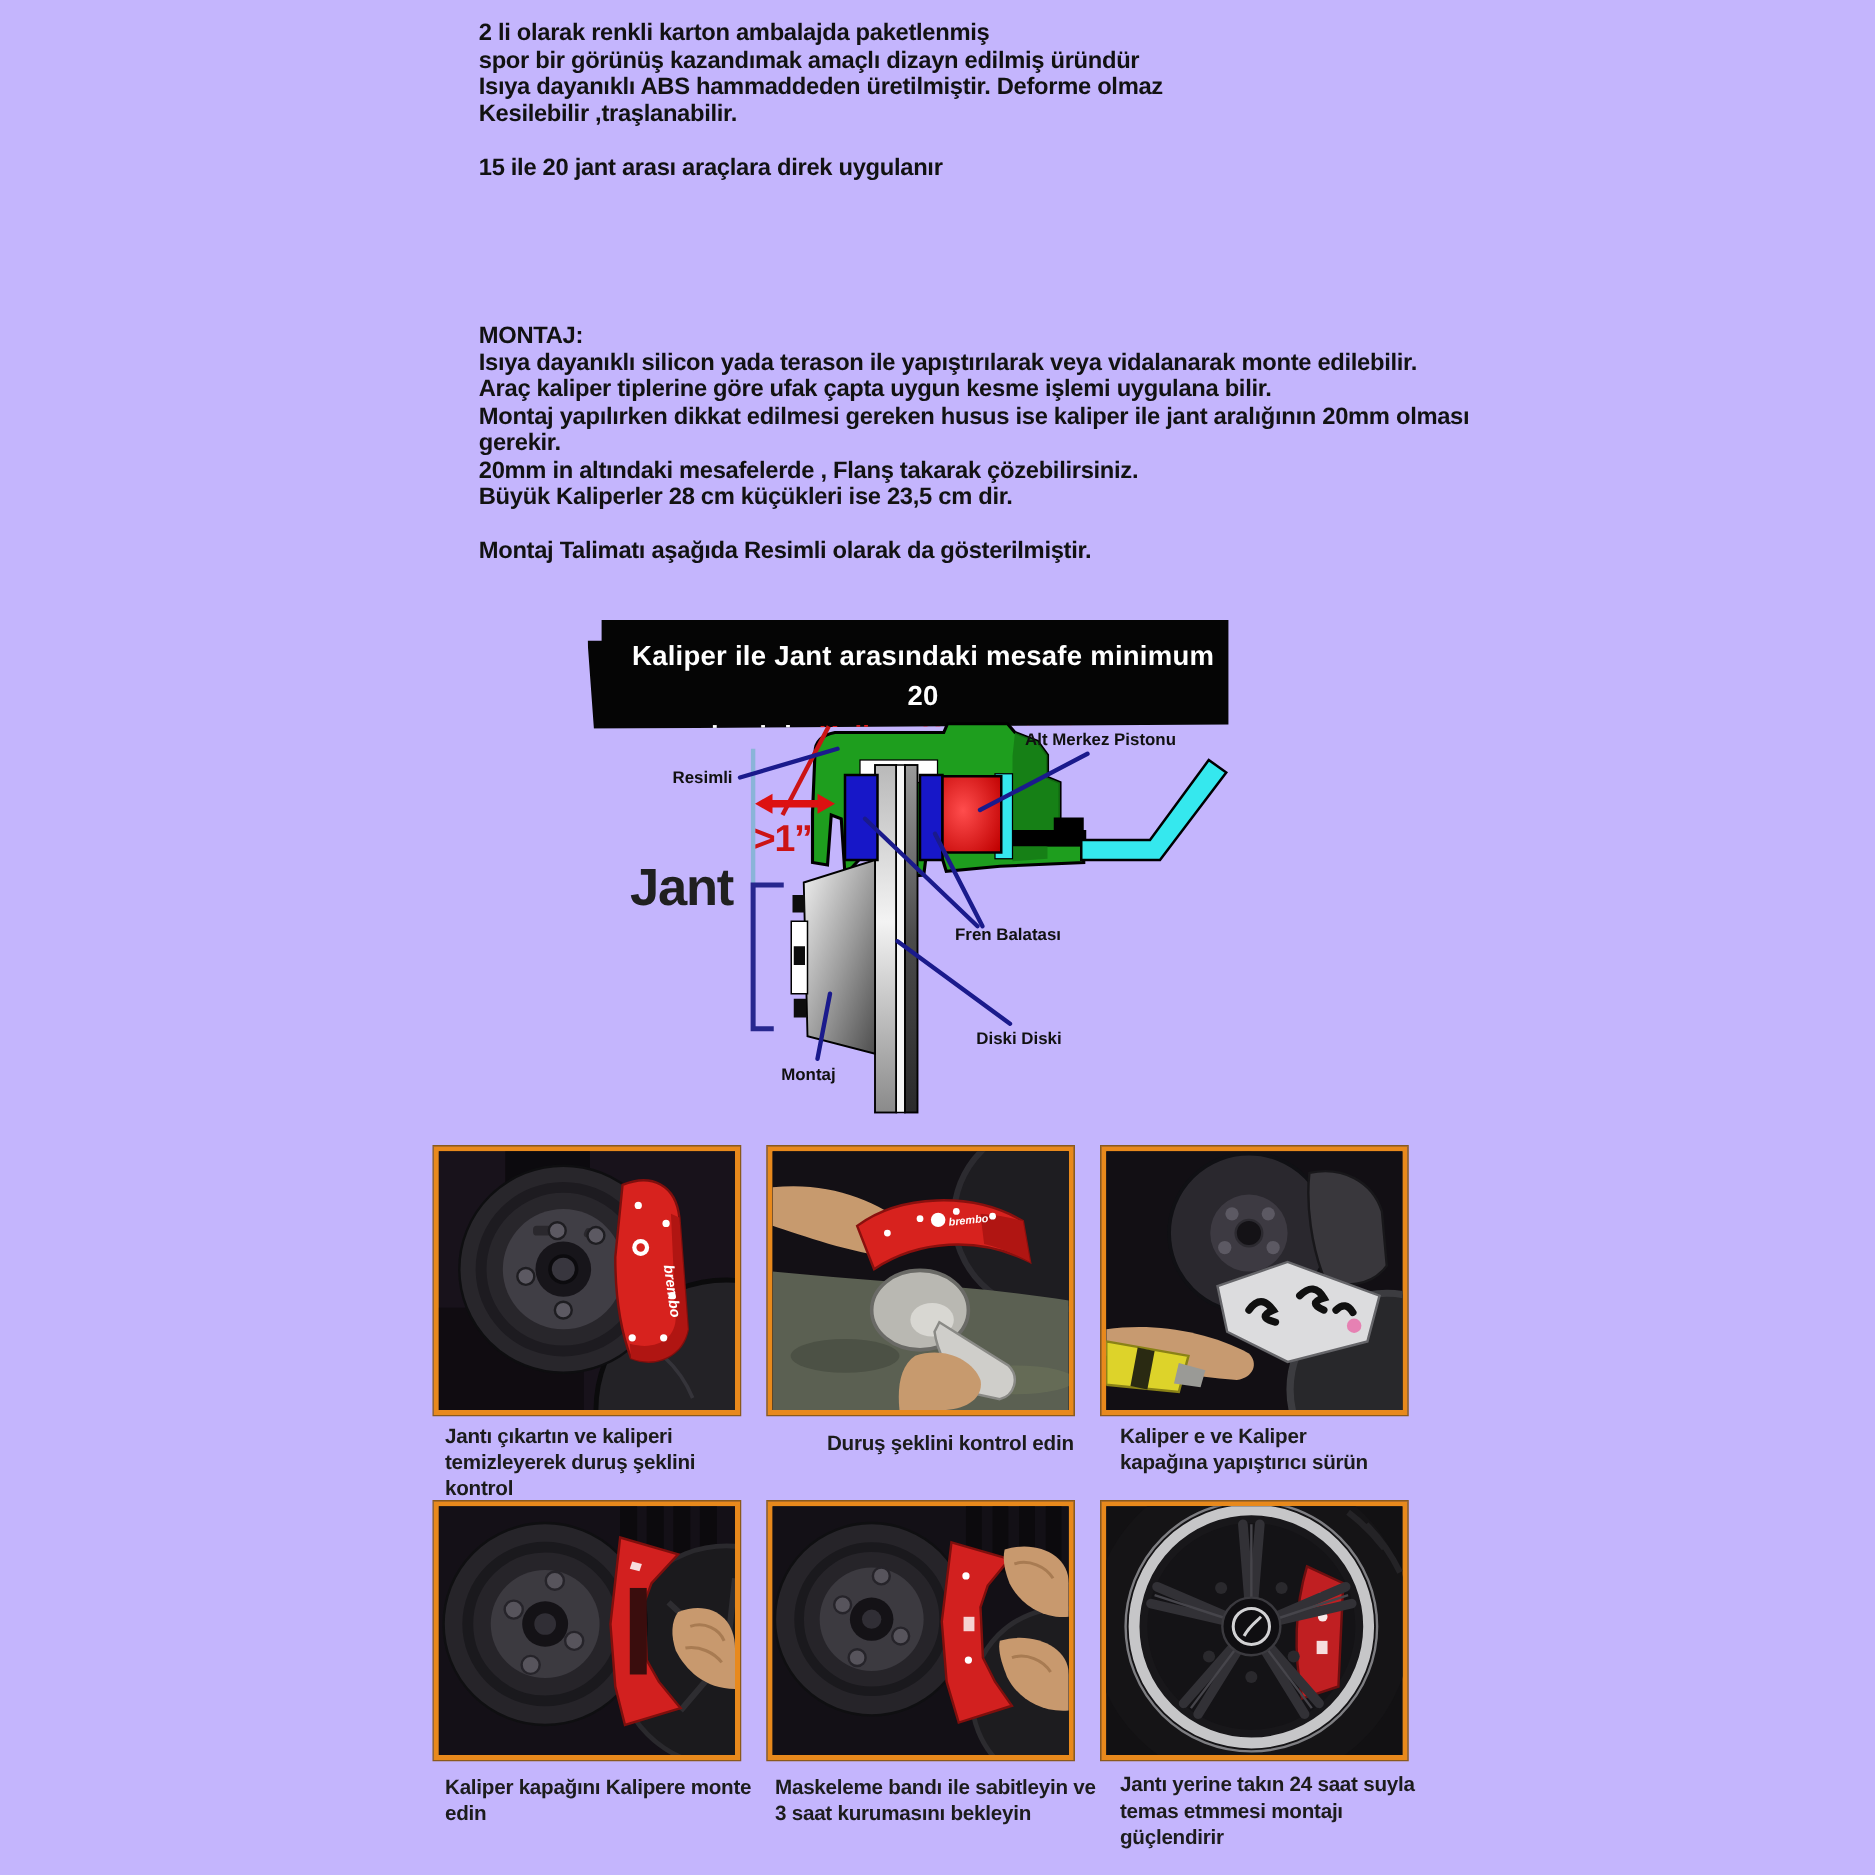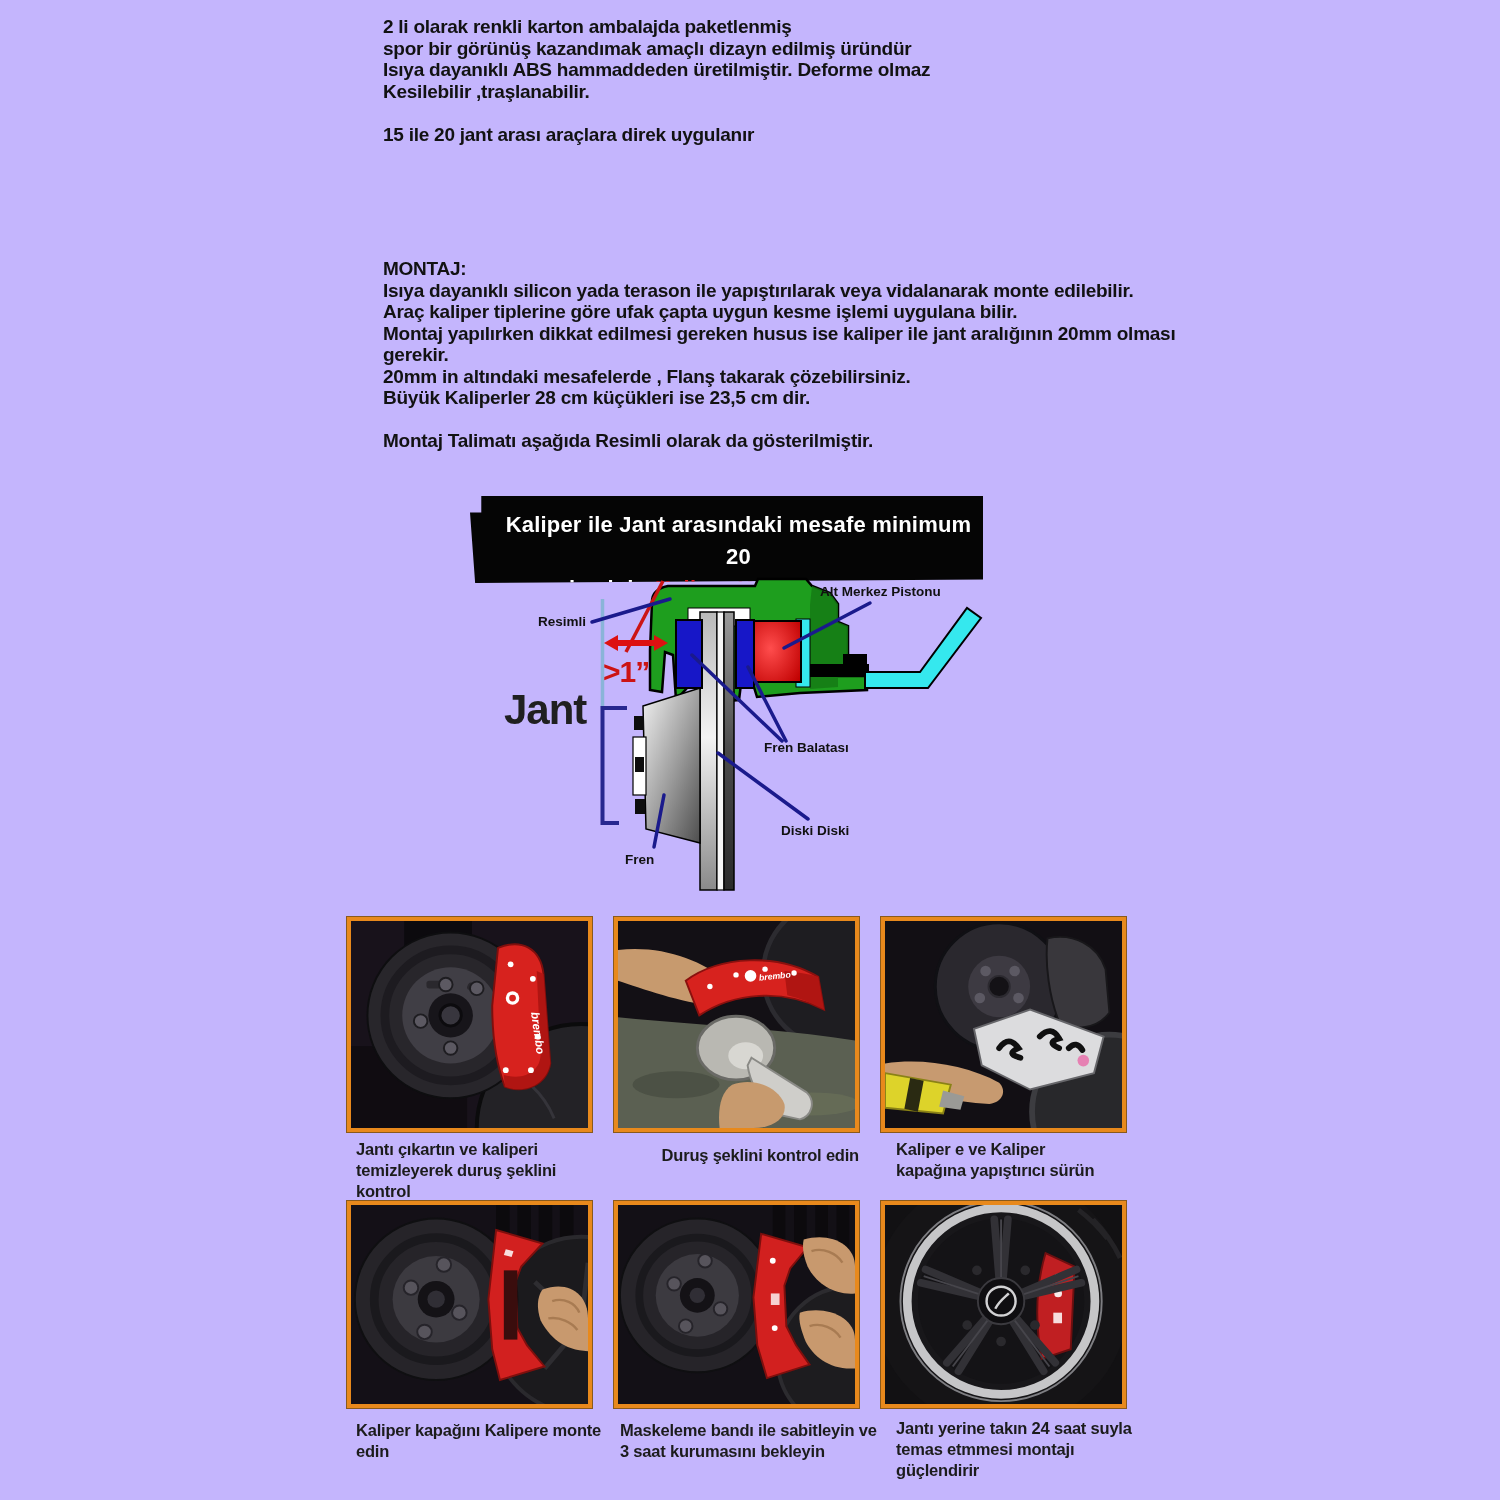--- a/index.html
+++ b/index.html
@@ -120,21 +120,21 @@
     <line x1="288" y1="178" x2="378" y2="244" stroke="#1a1a8c" stroke-width="3.5" stroke-linecap="round"></line>
     <line x1="234" y1="220" x2="224" y2="272" stroke="#1a1a8c" stroke-width="3.5" stroke-linecap="round"></line>
   </svg>
 
   <div class="dlabel" style="left:538px;top:614px;">Resimli</div>
   <div class="dlabel" style="left:820px;top:584px;">Alt Merkez Pistonu</div>
   <div class="dlabel-red" style="left:603px;top:655px;">&gt;1”</div>
   <div class="dlabel-big" style="left:504px;top:686px;">Jant</div>
   <div class="dlabel" style="left:764px;top:740px;">Fren Balatası</div>
   <div class="dlabel" style="left:781px;top:823px;">Diski Diski</div>
-  <div class="dlabel" style="left:625px;top:852px;">Fren</div>
+  <div class="dlabel" style="left:625px;top:852px;">Montaj</div>
 
   <div class="photo" style="left:347px;top:917px;">
     <svg viewBox="0 0 245 215" preserveAspectRatio="none">
       <rect width="245" height="215" fill="#18121b"></rect>
       <rect x="0" y="130" width="120" height="85" fill="#100c11"></rect>
       <circle cx="238" cy="215" r="108" fill="#232226" stroke="#0b0b0c" stroke-width="4"></circle>
       <path d="M150,150 a95,95 0 0 1 60,55" stroke="#35343a" stroke-width="3" fill="none"></path>
       <rect x="55" y="0" width="70" height="35" fill="#0c0a0e"></rect>
       <circle cx="103" cy="98" r="86" fill="#28262b" stroke="#0e0e10" stroke-width="2"></circle>
       <circle cx="103" cy="98" r="68" fill="none" stroke="#1d1b20" stroke-width="9"></circle>

